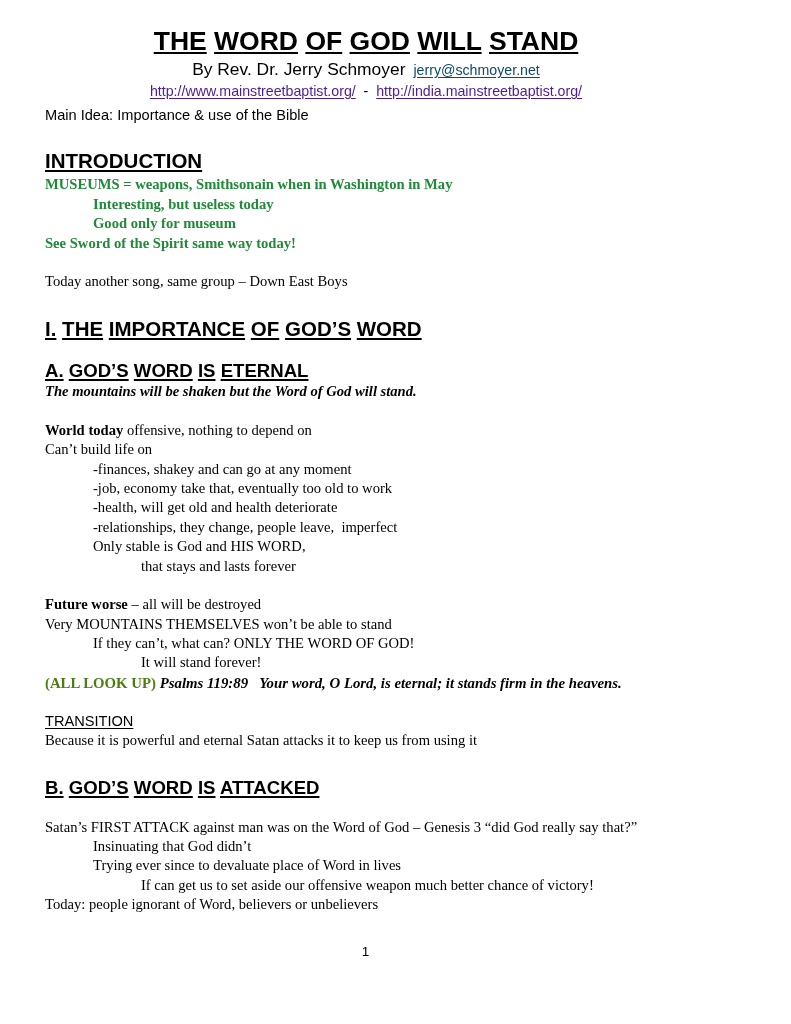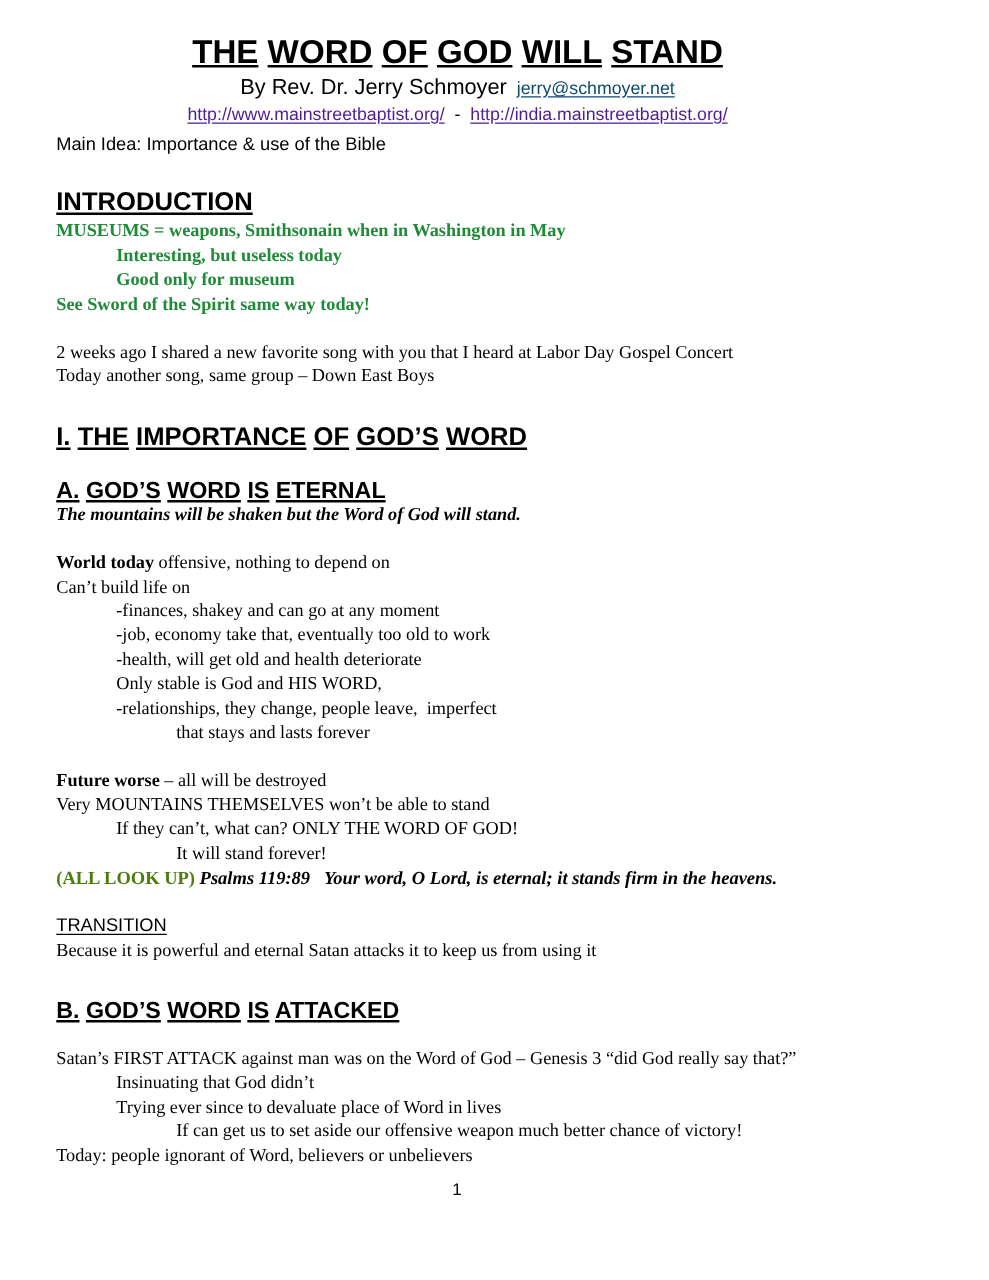--- a/index.html
+++ b/index.html
@@ -160,21 +160,20 @@
   <div id="intro-lines">
       <div class="line blk green">MUSEUMS = weapons, Smithsonain when in Washington in May</div>
       <div class="line blk green t1">Interesting, but useless today</div>
       <div class="line blk green t1">Good only for museum</div>
       <div class="line blk green">See Sword of the Spirit same way today!</div>
     </div>
 
   <div class="gap-md"></div>
 
   <div id="song-lines">
-      <div class="line blk">2 weeks ago I shared a new favorite song with you that I heard at Labor Day Gospel Concert</div>
       <div class="line blk">Today another song, same group – Down East Boys</div>
     </div>
 
   <div class="gap-lg"></div>
 
   
   <div class="h-roman wu" id="h-section-1"><span>I.</span> <span>THE</span> <span>IMPORTANCE</span> <span>OF</span> <span>GOD’S</span> <span>WORD</span></div>
 
   <div class="gap-md"></div>
 
@@ -183,22 +182,22 @@
   <div class="line bi">The mountains will be shaken but the Word of God will stand.</div>
 
   <div class="gap-md"></div>
 
   <div class="line"><span class="b">World today</span><span> offensive, nothing to depend on</span></div>
   <div id="world-lines">
       <div class="line blk">Can’t build life on</div>
       <div class="line blk t1">-finances, shakey and can go at any moment</div>
       <div class="line blk t1">-job, economy take that, eventually too old to work</div>
       <div class="line blk t1">-health, will get old and health deteriorate</div>
+      <div class="line blk t1">-relationships, they change, people leave,  imperfect</div>
       <div class="line blk t1">Only stable is God and HIS WORD,</div>
-      <div class="line blk t1">-relationships, they change, people leave,  imperfect</div>
       <div class="line blk t2">that stays and lasts forever</div>
     </div>
 
   <div class="gap-md"></div>
 
   <div class="line"><span class="b">Future worse</span><span> – all will be destroyed</span></div>
   <div id="future-lines">
       <div class="line blk">Very MOUNTAINS THEMSELVES won’t be able to stand</div>
       <div class="line blk t1">If they can’t, what can? ONLY THE WORD OF GOD!</div>
       <div class="line blk t2">It will stand forever!</div>

